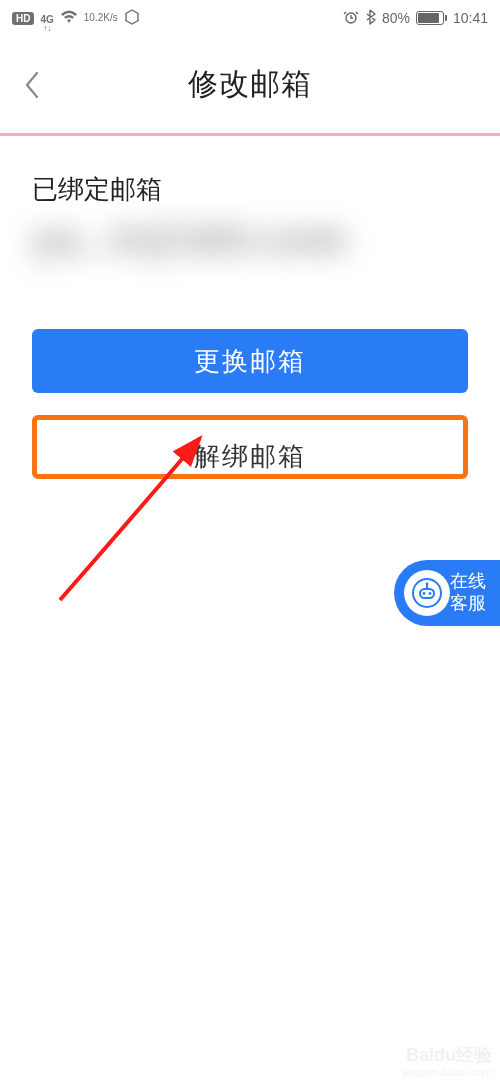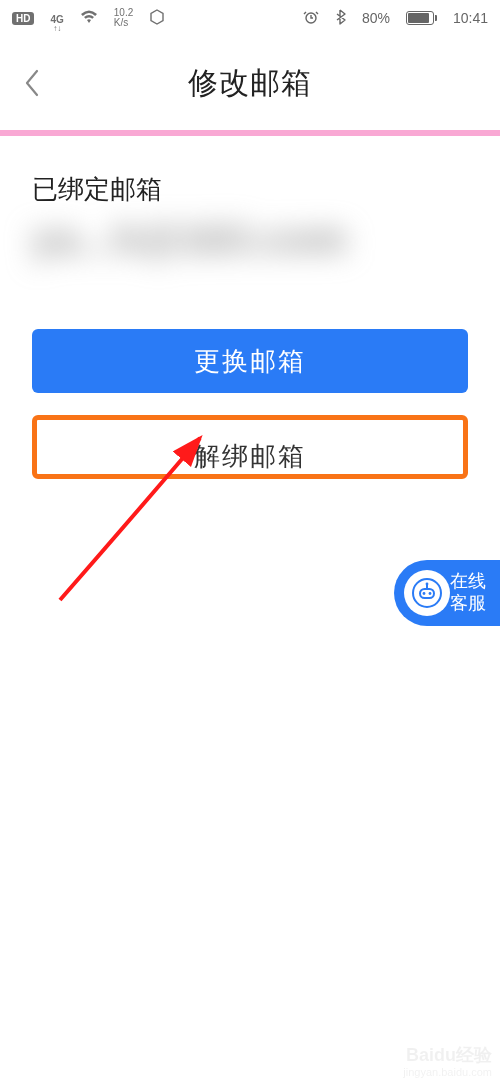--- a/index.html
+++ b/index.html
@@ -1,34 +1,34 @@
 <!DOCTYPE html>
 <html><head>
   <meta charset="utf-8">
   <style>
     * { margin: 0; padding: 0; box-sizing: border-box; }
     html, body { width: 500px; height: 1084px; font-family: -apple-system, "Helvetica Neue", Arial, "PingFang SC", "Microsoft YaHei", sans-serif; background: #fff; overflow: hidden; position: relative; }
 
     
     .status-bar { height: 36px; display: flex; justify-content: space-between; align-items: center; padding: 0 12px; font-size: 14px; color: #666; }
-    .sb-left, .sb-right { display: flex; align-items: center; gap: 16px; }
+    .sb-left, .sb-right { display: flex; align-items: center; gap: 6px; }
     .sb-hd { background:#707070; color:#fff; font-size:10px; font-weight:700; padding:1px 4px; border-radius:3px; line-height:1.1; }
     .sb-4g { font-size: 10px; font-weight: 600; color:#707070; line-height:1; display:flex; flex-direction:column; align-items:center;margin-top:12px; }
     .sb-4g .sub { font-size:8px; }
-    .sb-kbs { font-size:10px; color:#707070; line-height:1; display:flex; flex-direction:column; align-items:flex-start; }
+    .sb-kbs { font-size:10px; color:#707070; line-height:1; display:flex; flex-direction:row; align-items:flex-end; }
     .sb-kbs .sub{font-size:10px;}
     .sb-right span { font-size:14px; }
     .battery { display:inline-flex; align-items:center; }
     .battery-body { width:28px; height:14px; border:1.5px solid #666; border-radius:3px; position:relative; }
     .battery-fill { position:absolute; left:1px; top:1px; bottom:1px; width:80%; background:#666; border-radius:1px; }
     .battery-tip { width:2px; height:6px; background:#666; margin-left:1px; border-radius:0 1px 1px 0; }
     .hex-icon { width:16px; height:16px; }
 
     
-    .nav { position: relative; height: 100px; display:flex; align-items:center; justify-content:center; border-bottom: 6px solid #f9a8d4; }
+    .nav { position: relative; height: 100px; display:flex; align-items:center; justify-content:center; border-bottom: 3px solid #f9a8d4; }
     .back-btn { position:absolute; left:12px; top:50%; transform:translateY(-50%); width:40px; height:40px; display:flex; align-items:center; justify-content:center; cursor:pointer; }
     .back-btn svg { width:18px; height:30px; }
     .nav-title { font-size:30px; color:#222; font-weight:400; letter-spacing:1px; }
 
     
     .content { padding: 36px 32px 0 32px; }
     .label { font-size:26px; color:#222; font-weight:400; margin-bottom:10px; }
     .blurred-email { width: 100%; height: 70px; margin-top: 4px; filter: blur(14px); font-size: 40px; font-weight:700; color: #8f8f8f; letter-spacing:1px; white-space:nowrap; overflow:hidden; }
     .hint { font-size:20px; color:#9a9a9a; line-height:1.5; margin-top: 26px; }
     .btn { width:100%; height:64px; border-radius:6px; display:flex; align-items:center; justify-content:center; font-size:26px; letter-spacing:2px; cursor:pointer; }

